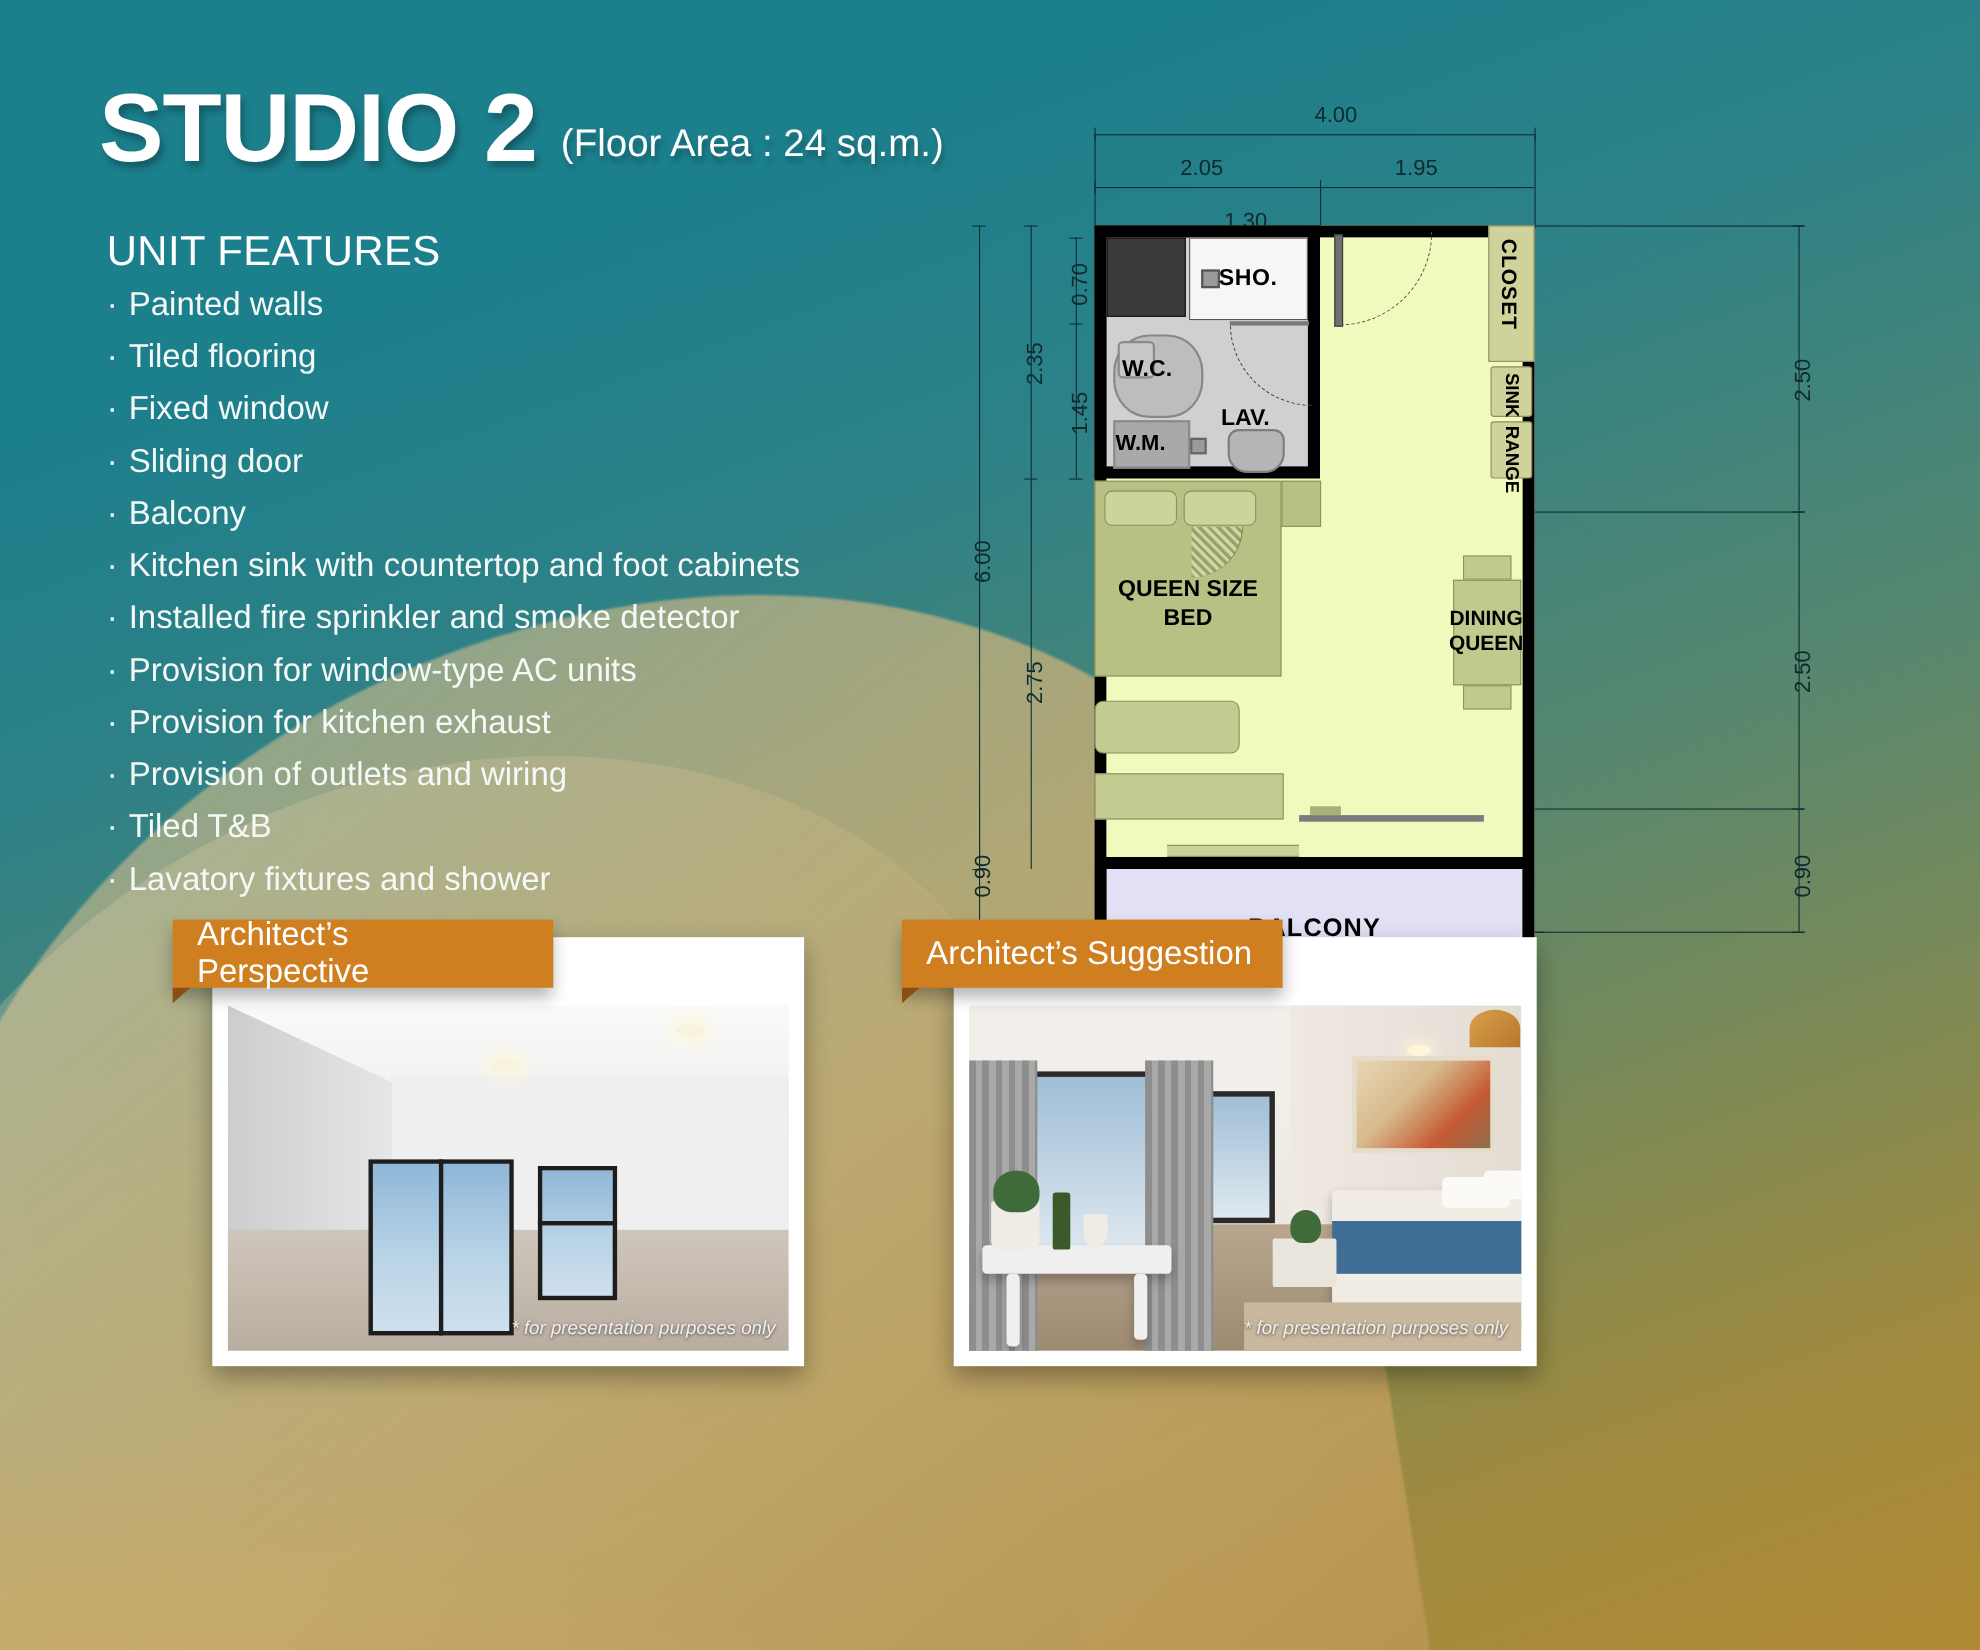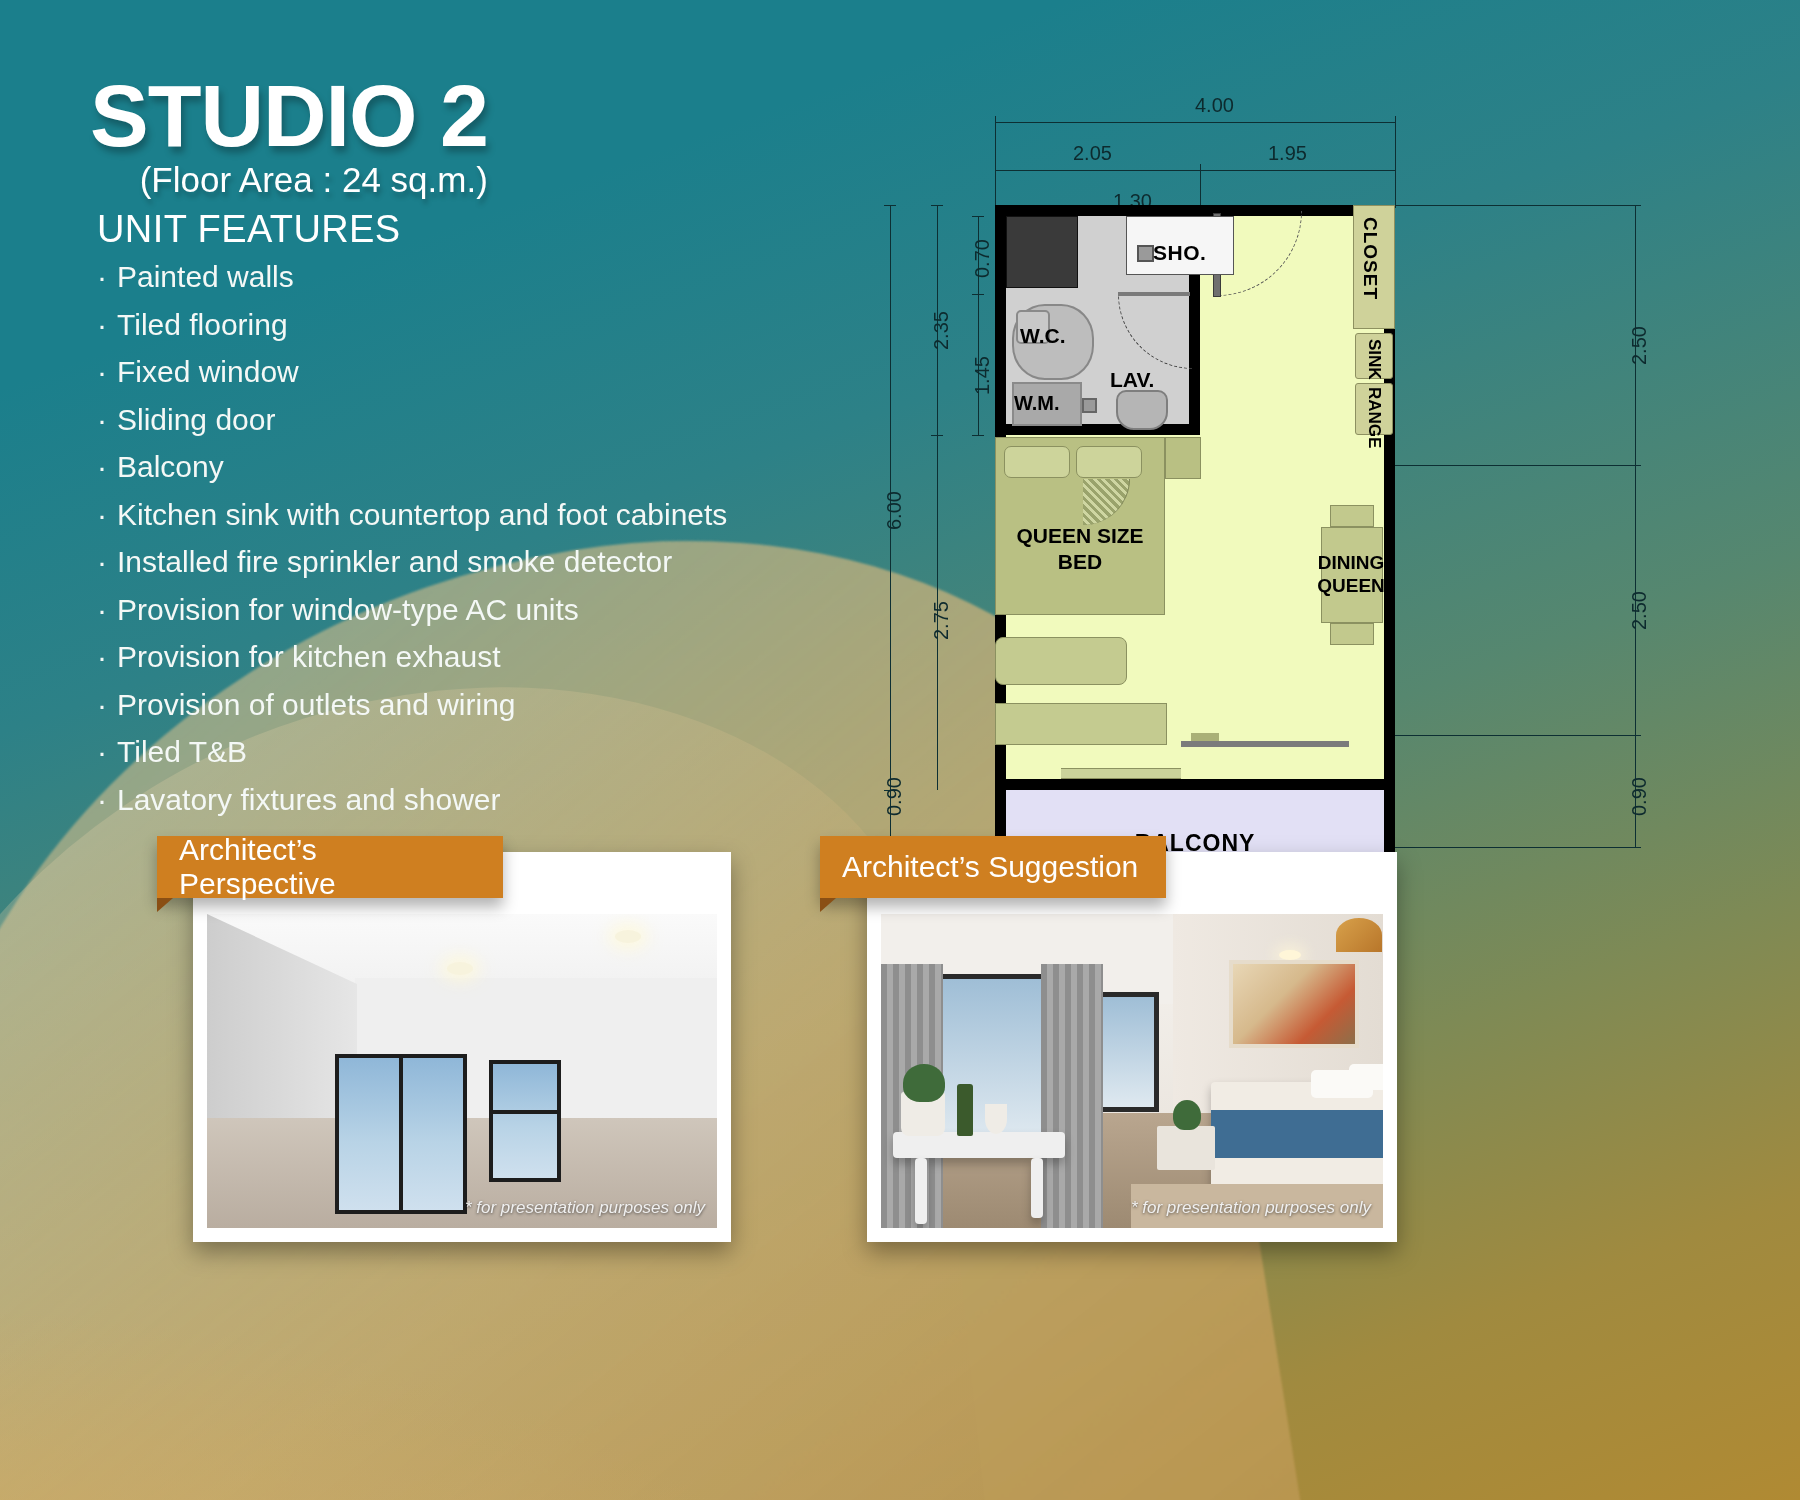--- a/index.html
+++ b/index.html
@@ -23,21 +23,21 @@
     transform:rotate(-9deg);
     filter:blur(1px);
   }
   .bg-curve2{position:absolute;left:-200px;top:700px;width:1150px;height:1000px;
     border-radius:60% 40% 0 0/70% 34% 0 0;
     background:linear-gradient(150deg, rgba(240,225,190,.28), rgba(200,170,110,.25) 60%, rgba(170,135,70,.15));
     transform:rotate(-6deg);
   }
 
   
-  .title-wrap{position:absolute;left:90px;top:72px;display:flex;align-items:flex-end;flex-direction:column;}
+  .title-wrap{position:absolute;left:90px;top:72px;display:flex;align-items:flex-end;}
   .title{
     font-size:88px;font-weight:bold;color:#ffffff;letter-spacing:-1px;line-height:1;
     text-shadow:3px 6px 7px rgba(0,0,0,.28);
   }
   .subtitle{
     font-size:35px;color:#ffffff;margin-left:22px;margin-bottom:9px;
     text-shadow:2px 5px 5px rgba(0,0,0,.25);
   }
   .feat-head{position:absolute;left:97px;top:208px;font-size:38px;color:#ffffff;letter-spacing:.4px;}
   .feat-list{position:absolute;left:97px;top:253px;width:760px;}
@@ -53,21 +53,21 @@
   .dimline.v{width:1px;}
 
   .plan-body{position:absolute;left:150px;top:155px;width:400px;height:585px;}
   .walls{position:absolute;left:0;top:0;width:400px;height:585px;
     border:11px solid #000;box-sizing:border-box;background:#eef8b9;}
   .unit-fill{position:absolute;left:11px;top:11px;right:11px;bottom:11px;background:#f1fabd;}
 
   
   .bath{position:absolute;left:0;top:0;width:205px;height:230px;background:#000;}
   .bath-inner{position:absolute;left:11px;top:11px;width:183px;height:208px;background:#d0d0d0;}
-  .sho{position:absolute;left:75px;top:0px;width:108px;height:59px;background:#f6f6f6;border:1px solid #555;box-sizing:border-box;margin-left:45px;}
+  .sho{position:absolute;left:75px;top:0px;width:108px;height:75px;background:#f6f6f6;border:1px solid #555;box-sizing:border-box;}
   .sho-lbl{position:absolute;left:26px;top:24px;font-size:21px;font-weight:bold;color:#000;letter-spacing:.5px;}
   .sho-drain{position:absolute;left:10px;top:28px;width:13px;height:13px;background:#9a9a9a;border:2px solid #555;}
   .wm-win{position:absolute;left:0;top:0;width:72px;height:72px;background:#3a3a3a;border:1px solid #111;box-sizing:border-box;}
   .wc{position:absolute;left:6px;top:88px;width:78px;height:72px;border:2px solid #888;border-radius:40%/45%;background:#bdbdbd;}
   .wc-tank{position:absolute;left:2px;top:4px;width:30px;height:30px;border:2px solid #8a8a8a;border-radius:5px;background:#c8c8c8;}
   .wc-lbl{position:absolute;left:14px;top:108px;font-size:21px;font-weight:bold;color:#000;}
   .wm{position:absolute;left:6px;top:166px;width:66px;height:40px;background:#a9a9a9;border:2px solid #8a8a8a;}
   .wm-lbl{position:absolute;left:8px;top:176px;font-size:20px;font-weight:bold;color:#000;}
   .lav-lbl{position:absolute;left:104px;top:152px;font-size:21px;font-weight:bold;color:#000;}
   .lav{position:absolute;left:110px;top:174px;width:48px;height:36px;background:#b5b5b5;border:2px solid #7e7e7e;border-radius:10px 10px 18px 18px;}

